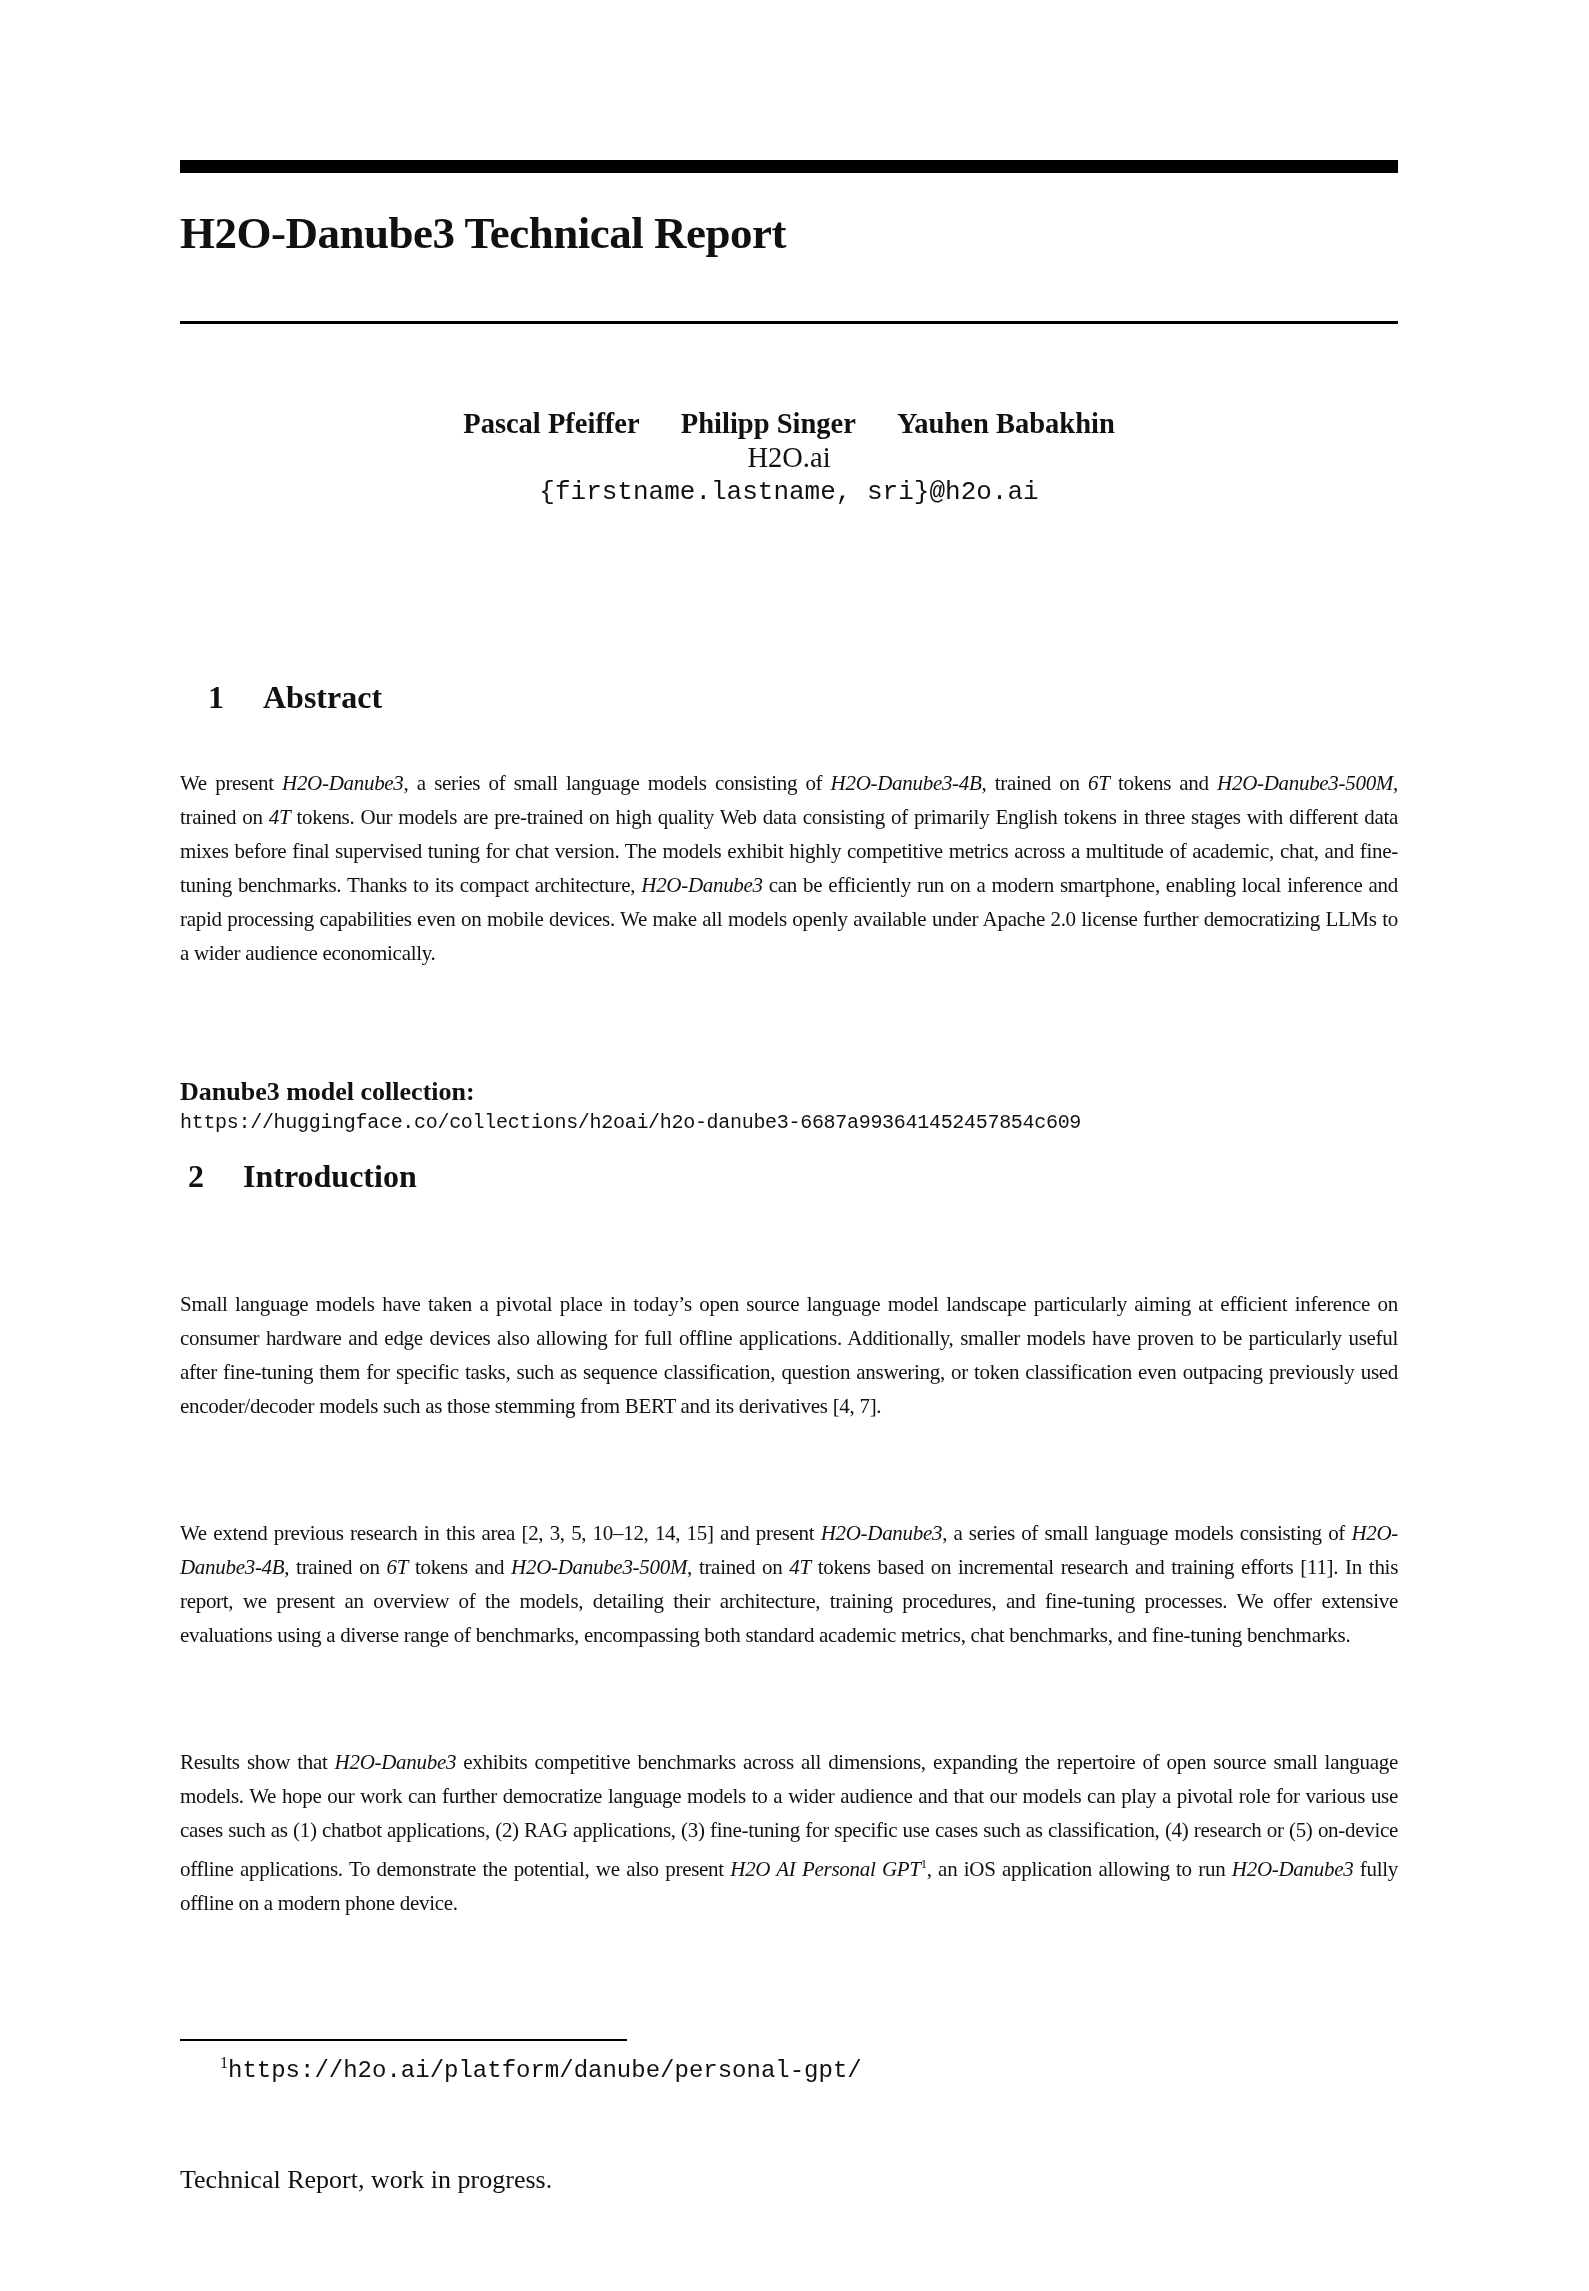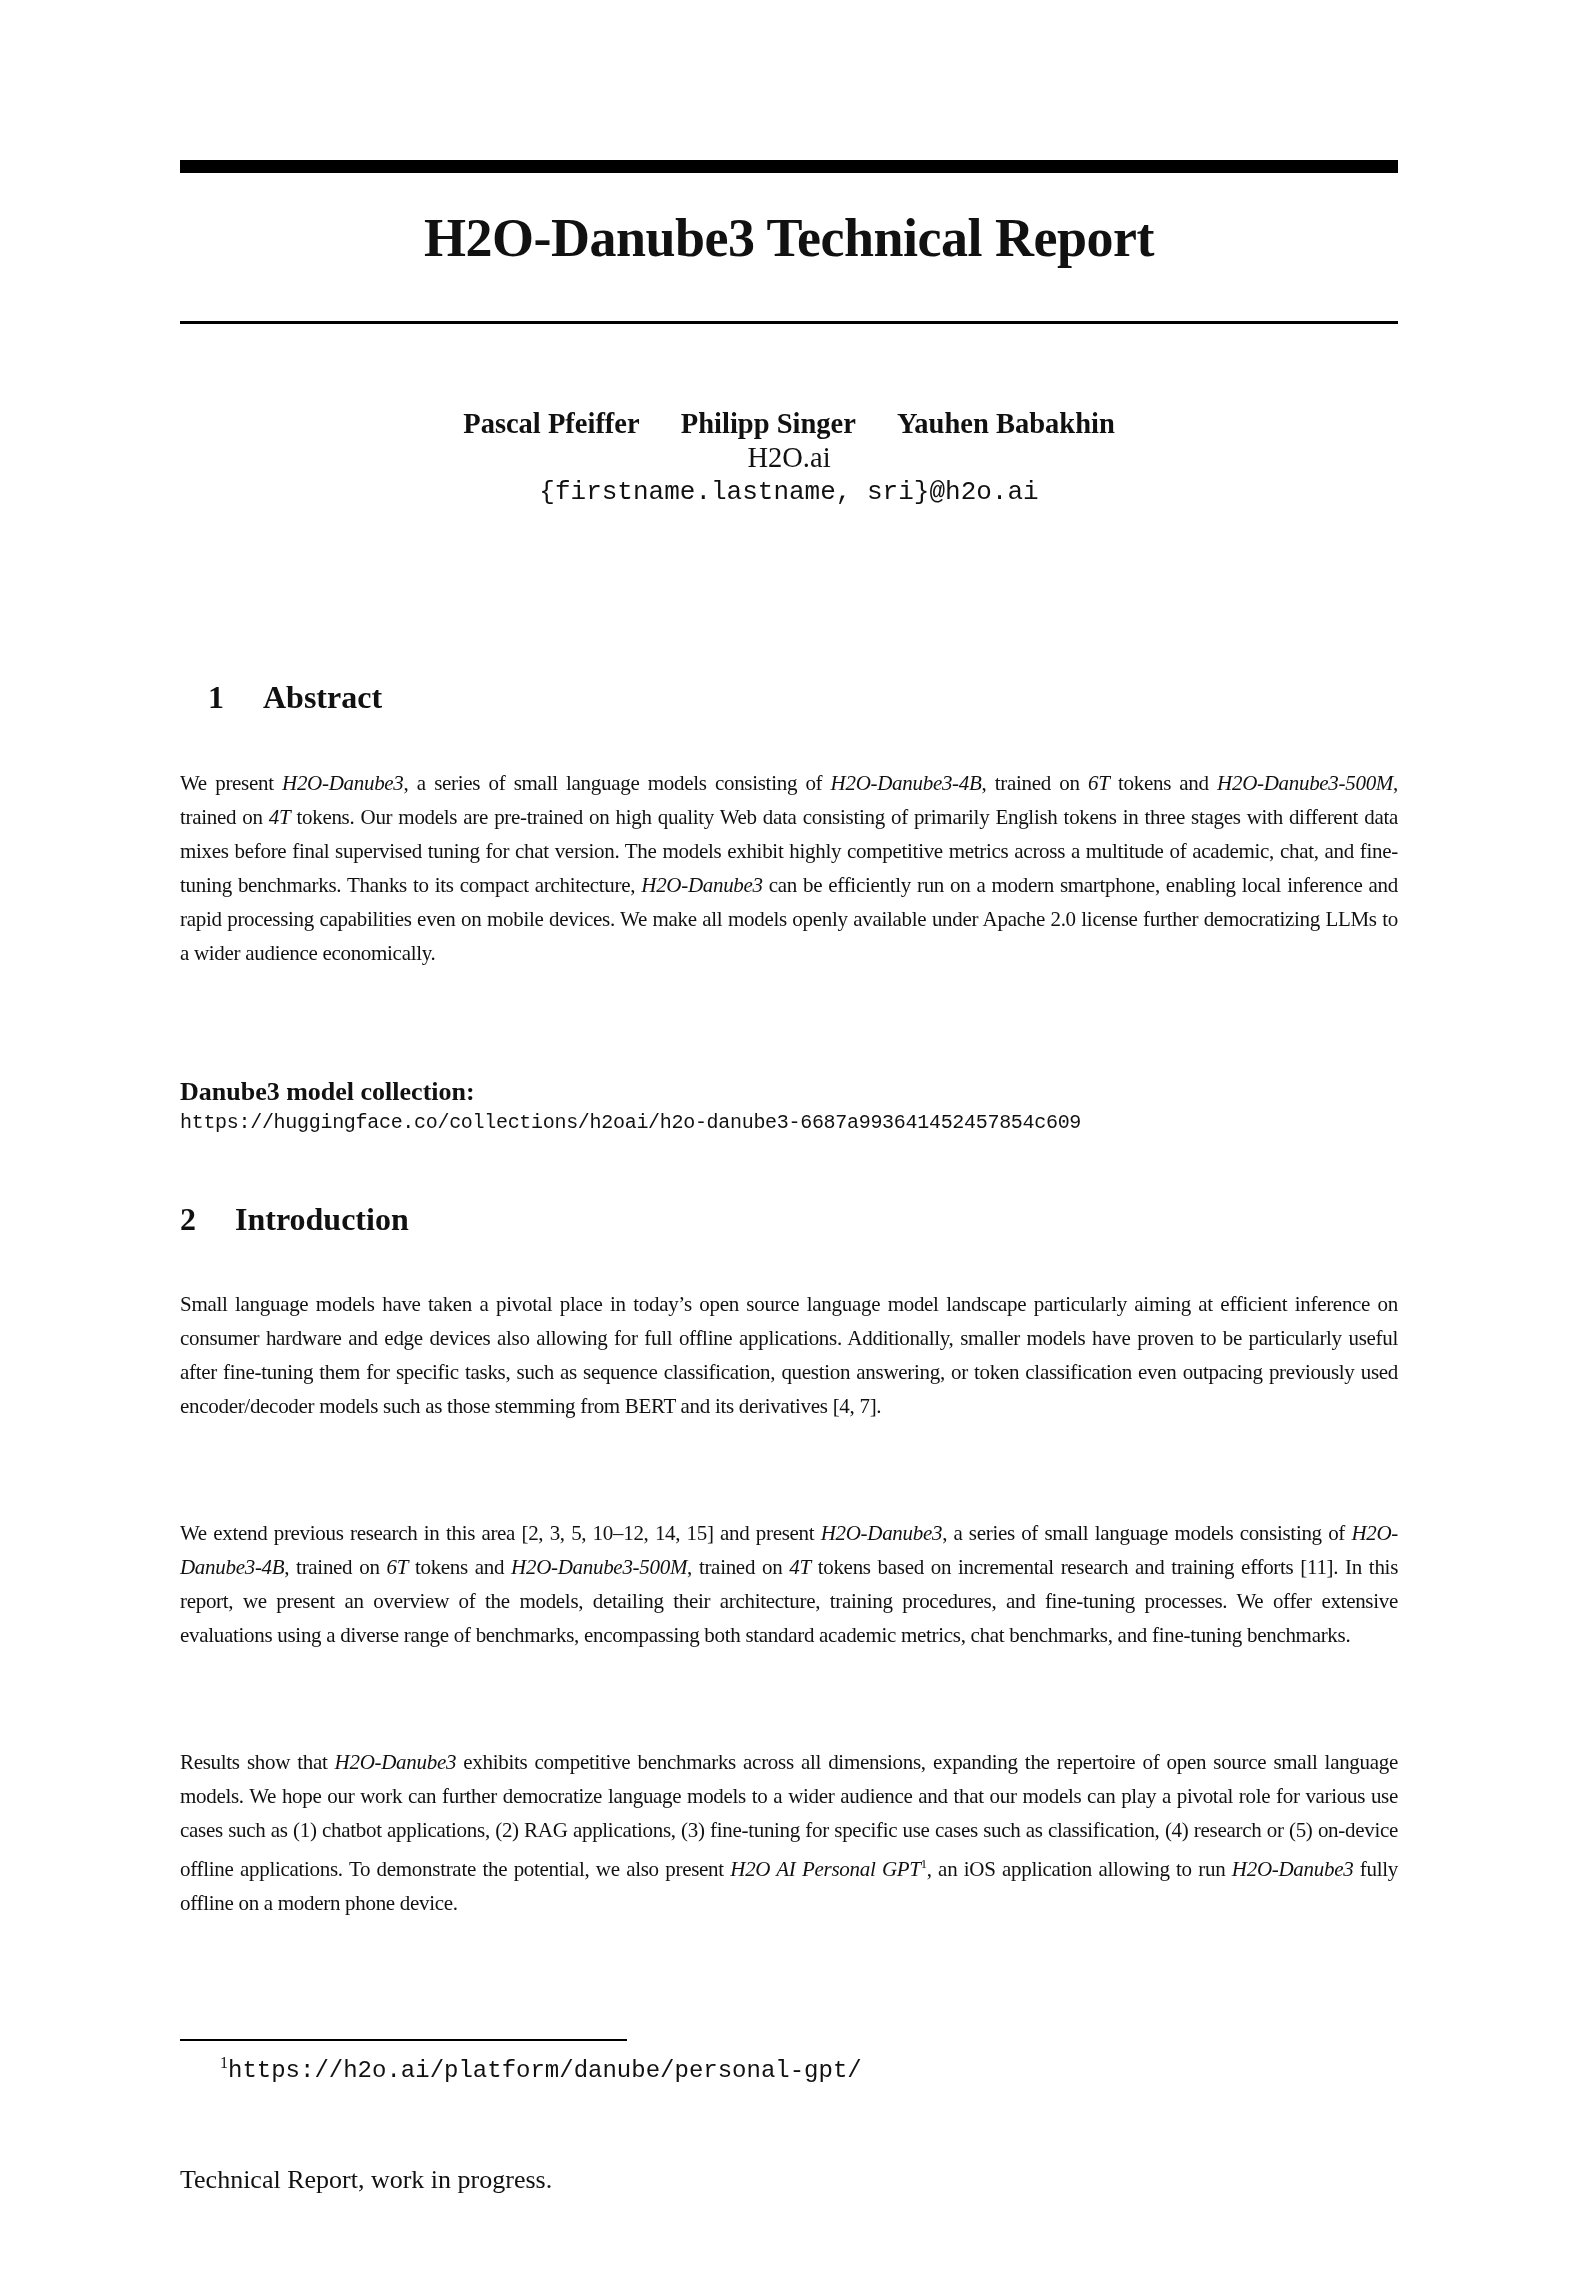--- a/index.html
+++ b/index.html
@@ -1,22 +1,22 @@
 <!DOCTYPE html>
 <html style="font-size:15px"><head>
 <meta charset="utf-8">
 <style>
   html, body { margin:0; padding:0; background:#ffffff; }
   body { width:1589px; height:2291px; position:relative; overflow:hidden;
          font-family:"Liberation Serif", serif; color:#111; }
   .page { position:absolute; left:180px; top:0; width:1218px; }
   .thick-rule { position:absolute; left:0; top:160px; width:1218px; height:13.3px; background:#000; }
   .thin-rule { position:absolute; left:0; top:321px; width:1218px; height:2.9px; background:#000; }
-  .title { position:absolute; left:0; top:211px; width:1218px; text-align:center;
-           font-size:54px; font-weight:bold; line-height:1; letter-spacing:-0.5px; }
+  .title { position:absolute; left:0; top:211px; width:1218px; 
+           font-size:45px; font-weight:bold; line-height:1; letter-spacing:-0.5px; }
   .authors { position:absolute; left:0; top:407px; width:1218px; text-align:center;
              font-size:28.5px; line-height:34px; }
   .authors .row { font-weight:bold; }
   .authors .row span { margin:0 17px; }
   .authors .aff { font-weight:normal; }
   .authors .email { font-family:"Liberation Mono", monospace; font-size:26px; }
   h2 { position:absolute; left:0; margin:0; font-size:32px; font-weight:bold; line-height:1; }
   h2 .num { display:inline-block; width:55px; }
   .para { position:absolute; left:0; width:1218px; font-size:21px; line-height:34px;
           text-align:justify; margin:0; letter-spacing:-0.3px; }
@@ -48,21 +48,21 @@
   </div>
 
   <h2 style="top:681px;margin-left:28px;">
     <span class="num">1</span><span>Abstract</span>
   </h2>
   <p class="para" style="top:766px;"><span>We present </span><i>H2O-Danube3</i><span>, a series of small language models consisting of </span><i>H2O-Danube3-4B</i><span>, trained on </span><i>6T</i><span> tokens and </span><i>H2O-Danube3-500M</i><span>, trained on </span><i>4T</i><span> tokens. Our models are pre-trained on high quality Web data consisting of primarily English tokens in three stages with different data mixes before final supervised tuning for chat version. The models exhibit highly competitive metrics across a multitude of academic, chat, and fine-tuning benchmarks. Thanks to its compact architecture, </span><i>H2O-Danube3</i><span> can be efficiently run on a modern smartphone, enabling local inference and rapid processing capabilities even on mobile devices. We make all models openly available under Apache 2.0 license further democratizing LLMs to a wider audience economically.</span></p>
 
   <div class="coll-label">Danube3 model collection:</div>
   <div class="coll-url">https://huggingface.co/collections/h2oai/h2o-danube3-6687a993641452457854c609</div>
 
-  <h2 style="top:1203px;">
+  <h2 style="top:1160px;margin-left:8px;">
     <span class="num">2</span><span>Introduction</span>
   </h2>
   <p class="para" style="top:1287px;"><span>Small language models have taken a pivotal place in today’s open source language model landscape particularly aiming at efficient inference on consumer hardware and edge devices also allowing for full offline applications.  Additionally, smaller models have proven to be particularly useful after fine-tuning them for specific tasks, such as sequence classification, question answering, or token classification even outpacing previously used encoder/decoder models such as those stemming from BERT and its derivatives [4, 7].</span></p>
   <p class="para" style="top:1516px;"><span>We extend previous research in this area [2, 3, 5, 10–12, 14, 15] and present </span><i>H2O-Danube3</i><span>, a series of small language models consisting of </span><i>H2O-Danube3-4B</i><span>, trained on </span><i>6T</i><span> tokens and </span><i>H2O-Danube3-500M</i><span>, trained on </span><i>4T</i><span> tokens based on incremental research and training efforts [11]. In this report, we present an overview of the models, detailing their architecture, training procedures, and fine-tuning processes.  We offer extensive evaluations using a diverse range of benchmarks, encompassing both standard academic metrics, chat benchmarks, and fine-tuning benchmarks.</span></p>
   <p class="para" style="top:1745px;"><span>Results show that </span><i>H2O-Danube3</i><span> exhibits competitive benchmarks across all dimensions, expanding the repertoire of open source small language models.  We hope our work can further democratize language models to a wider audience and that our models can play a pivotal role for various use cases such as (1) chatbot applications, (2) RAG applications, (3) fine-tuning for specific use cases such as classification, (4) research or (5) on-device offline applications. To demonstrate the potential, we also present </span><i>H2O AI Personal GPT</i><sup>1</sup><span>, an iOS application allowing to run </span><i>H2O-Danube3</i><span> fully offline on a modern phone device.</span></p>
 
   <div class="fn-rule"></div>
   <div class="footnote"><sup>1</sup><span>https://h2o.ai/platform/danube/personal-gpt/</span></div>
 
   <div class="footer">Technical Report, work in progress.</div>

